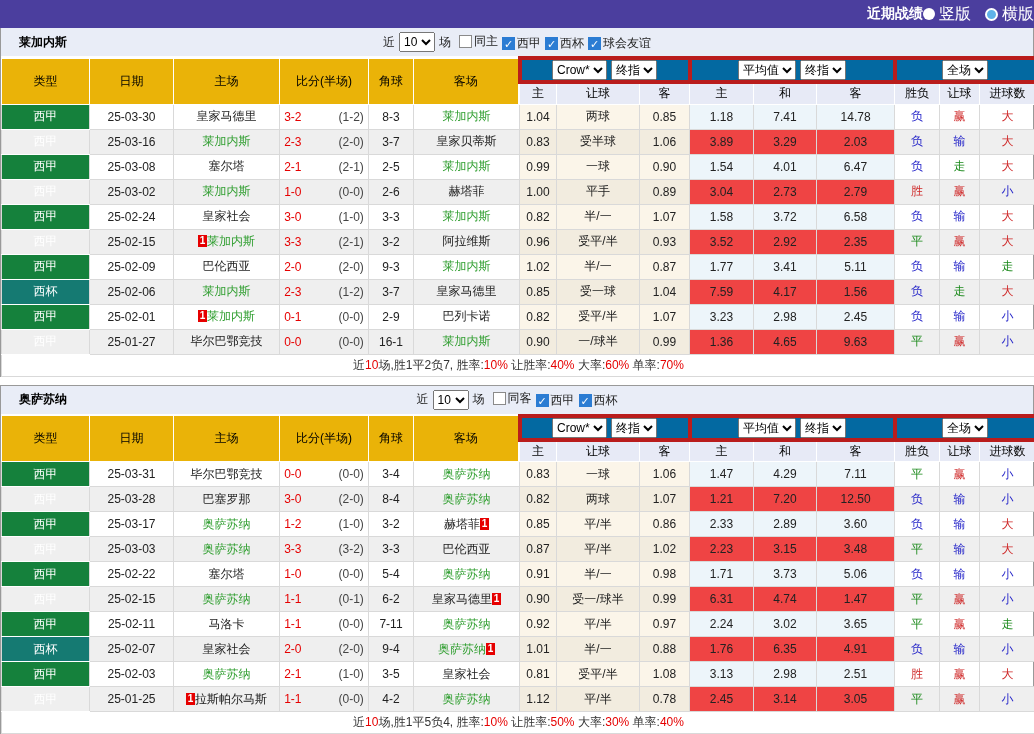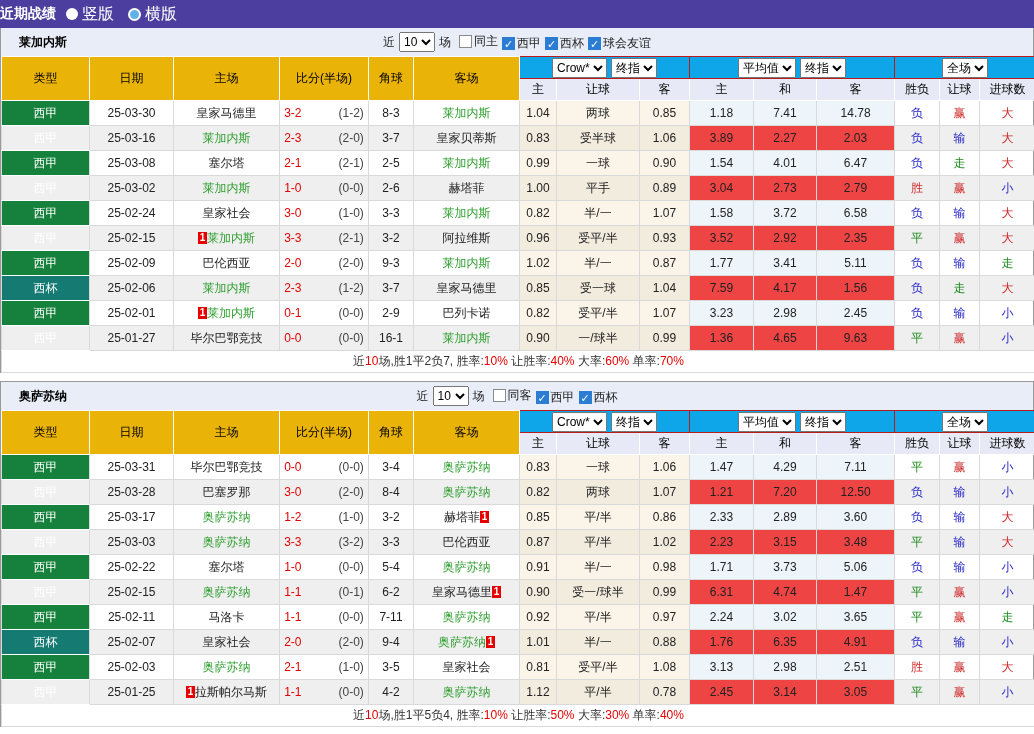--- a/index.html
+++ b/index.html
@@ -1,20 +1,20 @@
 <!DOCTYPE html>
 <html><head>
 <meta charset="utf-8">
 <style>
   * { box-sizing: border-box; }
   html,body { margin:0; padding:0; background:#fff; }
   body { width:1034px; font-family:"Liberation Sans","DejaVu Sans",sans-serif; font-size:12px; color:#222; }
 
   
-  .titlebar { height:28px; background:#4b3e9e; color:#fff; display:flex; align-items:center; justify-content:flex-start; gap:10px; }
+  .titlebar { height:28px; background:#4b3e9e; color:#fff; display:flex; align-items:center; justify-content:flex-end; }
   .titlebar .ttl { font-weight:bold; font-size:14px; }
   .radio-group { display:flex; align-items:center; gap:14px; }
   .radio-item { display:flex; align-items:center; gap:4px; cursor:pointer; font-size:16px; }
   .rdot { width:12px; height:12px; border-radius:50%; display:inline-block; }
   .rdot.sel { background:#fff; }
   .rdot.unsel { border:2px solid #fff; background:#5fb2e8; width:13px; height:13px; }
 
   
   .section { border-left:1px solid #999; border-right:1px solid #999; }
   .section + .section { margin-top:8px; border-top:1px solid #999; }
@@ -22,21 +22,21 @@
   .team-label { position:absolute; left:18px; font-weight:bold; color:#000; }
   .fcontrols { margin:0 auto; display:flex; align-items:center; gap:4px; }
   .fcontrols select { font-size:12px; height:20px; }
   .cbwrap { display:inline-flex; align-items:center; gap:2px; cursor:pointer; margin-left:4px; }
   .cb { width:13px; height:13px; border:1px solid #8a8a8a; background:#fff; display:inline-block; font-size:11px; line-height:12px; text-align:center; }
   .cb.on { background:#2b7cd3; border-color:#2b7cd3; color:#fff; }
 
   
   table { border-collapse:collapse; table-layout:fixed; width:1034px; border-top:1px solid #999; border-bottom:1px solid #999; }
   th { background:#eab308; border:1px solid #fff; font-weight:normal; height:22px; padding:0; text-align:center; color:#000; overflow:hidden; white-space:nowrap; }
-  th.grp { background:#0ea5e9; border:1px solid #b91c1c; }
+  th.grp { background:#0369a1; border:4px solid #b91c1c; }
   th.grp select { font-size:12px; height:20px; margin:0 2px; }
   tr.h2 th { background:#e7eaf6; }
   td { border:1px solid #d9d9d9; text-align:center; height:25px; padding:0 1px; overflow:hidden; white-space:nowrap; }
   tr.alt td { background:#efefef; }
   td.lg { background:#15813c; color:#fff; border-top-color:#fff; border-bottom-color:#fff; }
   td.lg.cup { background:#157a72; }
   td.crow { background:#fbf5e9; }
   tr.alt td.crow { background:#f2ecdf; }
   td.avg { background:#edf5fa; }
   tr.alt td.avg { background:#ef4444; }
@@ -160,21 +160,21 @@
           <td class="lg">西甲</td>
           <td>25-03-16</td>
           <td><a class="team focus">莱加内斯</a></td>
           <td><span class="score-main">2-3</span><span class="score-half">(2-0)</span></td>
           <td>3-7</td>
           <td><a class="team">皇家贝蒂斯</a></td>
           <td class="crow">0.83</td>
           <td class="crow">受半球</td>
           <td class="crow">1.06</td>
           <td class="avg">3.89</td>
-          <td class="avg">2.27</td>
+          <td class="avg">3.29</td>
           <td class="avg">2.03</td>
           <td class="res-b">负</td>
           <td class="res-b">输</td>
           <td class="res-r">大</td>
         </tr>
         <tr>
           <td class="lg">西甲</td>
           <td>25-03-08</td>
           <td><a class="team">塞尔塔</a></td>
           <td><span class="score-main">2-1</span><span class="score-half">(2-1)</span></td>

